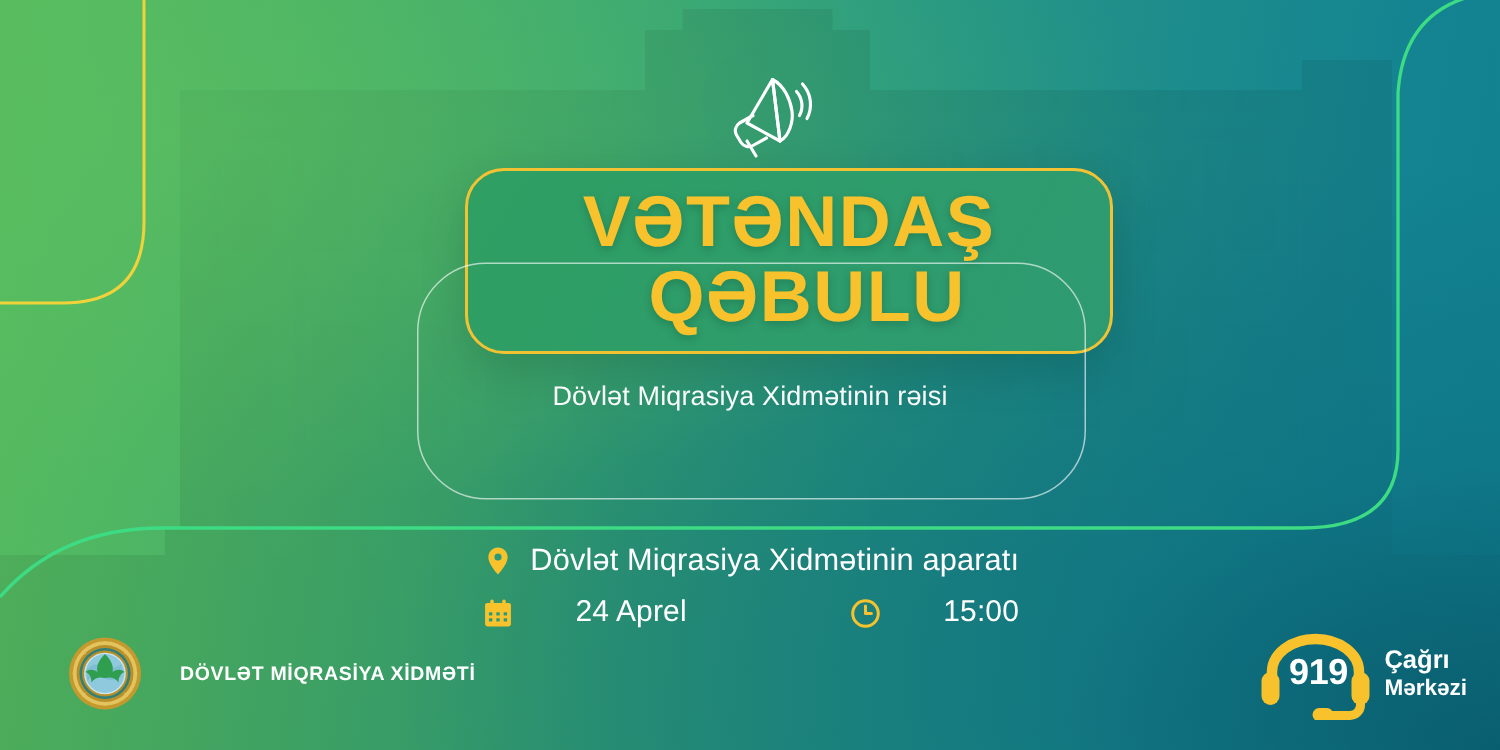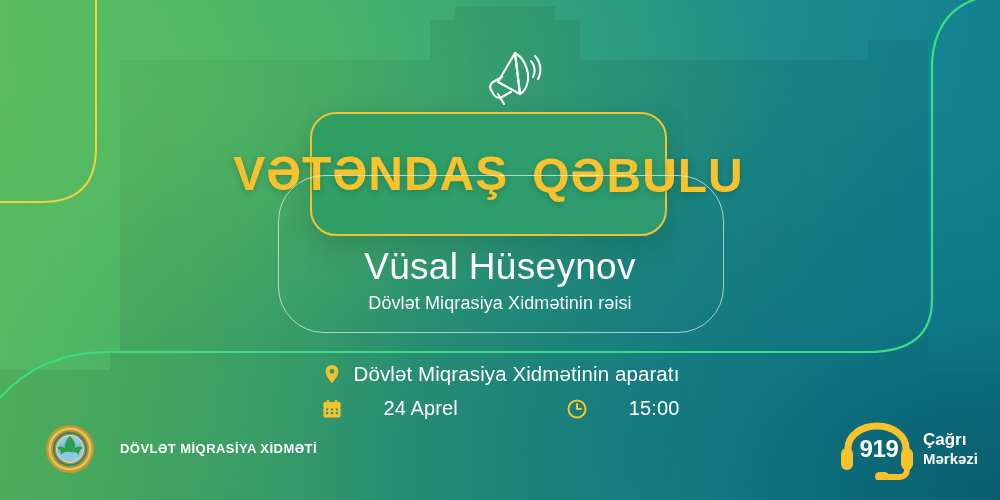--- a/index.html
+++ b/index.html
@@ -32,24 +32,24 @@
   
   .lines{position:absolute;inset:0;}
   .lines svg{width:100%;height:100%;display:block;overflow:visible;}
 
   
   .megaphone{position:absolute;left:484px;top:47px;width:62px;height:60px;}
   .megaphone svg{width:100%;height:100%;display:block;}
 
   
   .plaque{
-    position:absolute;left:310px;top:112px;width:357px;height:124px;
+    position:absolute;left:310px;top:112px;width:432px;height:124px;
     border:2px solid #f2c233;border-radius:26px;
     background:linear-gradient(120deg,#2f9f62 0%,#2e9d6a 45%,#2e9a72 100%);
-    display:flex;flex-direction:row;align-items:center;justify-content:center;
+    display:flex;flex-direction:column;align-items:center;justify-content:center;
     box-shadow:0 10px 30px rgba(0,40,30,.18);
   }
   .plaque .l1,.plaque .l2{
     color:#f7c22b;font-weight:700;letter-spacing:1px;line-height:.96;
     text-shadow:0 2px 6px rgba(0,50,35,.25);
   }
   .plaque .l1{font-size:48px;}
   .plaque .l2{font-size:48px;margin-top:4px;margin-left:24px;}
 
   
@@ -249,21 +249,20 @@
   </div>
 
   <div class="plaque">
     <div class="l1">VƏTƏNDAŞ</div>
     <div class="l2">QƏBULU</div>
   </div>
 
   <div class="speaker-frame"></div>
 
   <div class="speaker">
-    <div class="name">Vüsal Hüseynov</div>
     <div class="role">Dövlət Miqrasiya Xidmətinin rəisi</div>
   </div>
 
   <div class="info">
 
     <div class="info-row row-venue">
       <svg class="ic" viewBox="0 0 24 24" aria-hidden="true">
         <path d="M12 2.2c-3.9 0-7 3.1-7 7 0 5.2 7 12.6 7 12.6s7-7.4 7-12.6c0-3.9-3.1-7-7-7z" fill="#f7c22b"></path>
         <circle cx="12" cy="9.1" r="2.6" fill="#2a9a7c"></circle>
       </svg>

